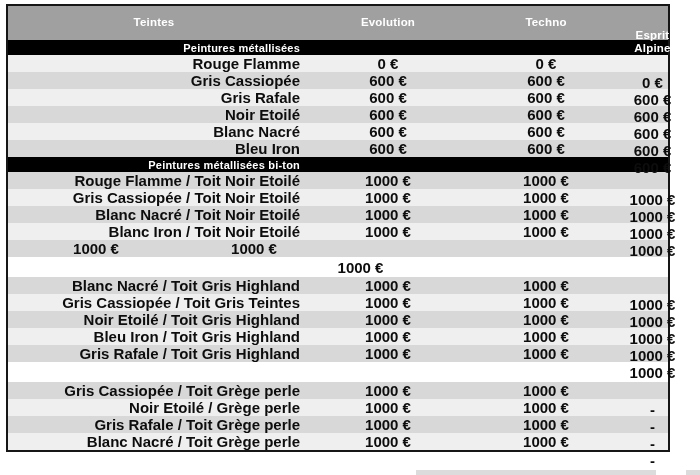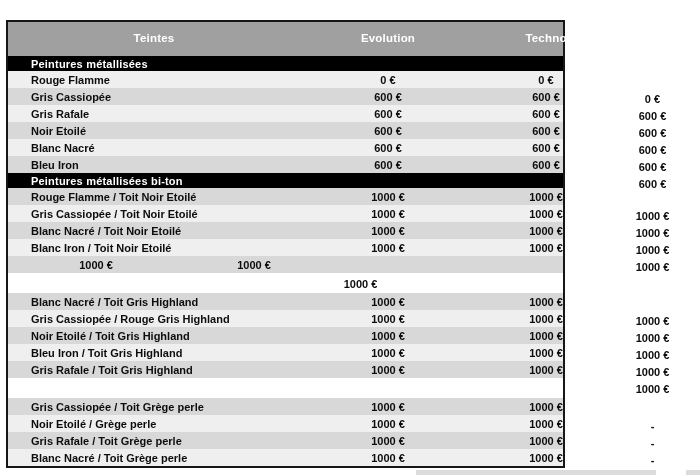--- a/index.html
+++ b/index.html
@@ -11,33 +11,33 @@
   .page {
     position: relative;
     width: 700px;
     height: 475px;
     background: #ffffff;
     overflow: hidden;
   }
   .pricing-table {
     position: absolute;
     left: 6px;
-    top: 20px;
-    width: 559px;
+    top: 4px;
+    width: 664px;
     border: 2px solid var(--border, #161616);
     box-sizing: border-box;
     background: #ffffff;
   }
   .row {
     display: flex;
     align-items: center;
     width: 100%;
   }
   .cell { box-sizing: border-box; overflow: hidden; white-space: nowrap; }
-  .col-0 { width: 292px; flex: none; padding-left: 23px; text-align: left; }
+  .col-0 { width: 292px; flex: none; padding-left: 7px; text-align: right; }
   .col-1 { width: 176px; flex: none; text-align: center; }
   .col-2 { width: 140px; flex: none; text-align: center; }
   .col-3 { width: 73px;  flex: none; text-align: center; margin-top: 38px; }
 
   .header-row {
     background: var(--header-bg, #a0a0a0);
     color: var(--header-text, #ffffff);
     height: 34px;
     font-weight: bold;
     font-size: 11.5px;
@@ -52,21 +52,21 @@
     color: var(--section-text, #ffffff);
     height: 15px;
     font-weight: bold;
     font-size: 11px;
     letter-spacing: 0.2px;
   }
 
   .data-row {
     height: 17px;
     font-weight: bold;
-    font-size: 11px;
+    font-size: 15px;
     color: var(--row-text, #0d0d0d);
   }
   .data-row.shade-light { background: var(--row-light, #efefef); }
   .data-row.shade-dark  { background: var(--row-dark, #d8d8d8); }
 
   .spacer-row {
     height: 20px;
     background: var(--spacer-bg, #ffffff);
   }
 
@@ -172,21 +172,21 @@
     <div class="cell col-3">1000 €</div>
   </div>
         <div class="row spacer-row"></div>
         <div class="row data-row shade-dark">
     <div class="cell col-0">Blanc Nacré / Toit Gris Highland</div>
     <div class="cell col-1">1000 €</div>
     <div class="cell col-2">1000 €</div>
     <div class="cell col-3">1000 €</div>
   </div>
         <div class="row data-row shade-light">
-    <div class="cell col-0">Gris Cassiopée / Rouge Gris Highland</div>
+    <div class="cell col-0">Gris Cassiopée / Toit Gris Teintes</div>
     <div class="cell col-1">1000 €</div>
     <div class="cell col-2">1000 €</div>
     <div class="cell col-3">1000 €</div>
   </div>
         <div class="row data-row shade-dark">
     <div class="cell col-0">Noir Etoilé / Toit Gris Highland</div>
     <div class="cell col-1">1000 €</div>
     <div class="cell col-2">1000 €</div>
     <div class="cell col-3">1000 €</div>
   </div>

